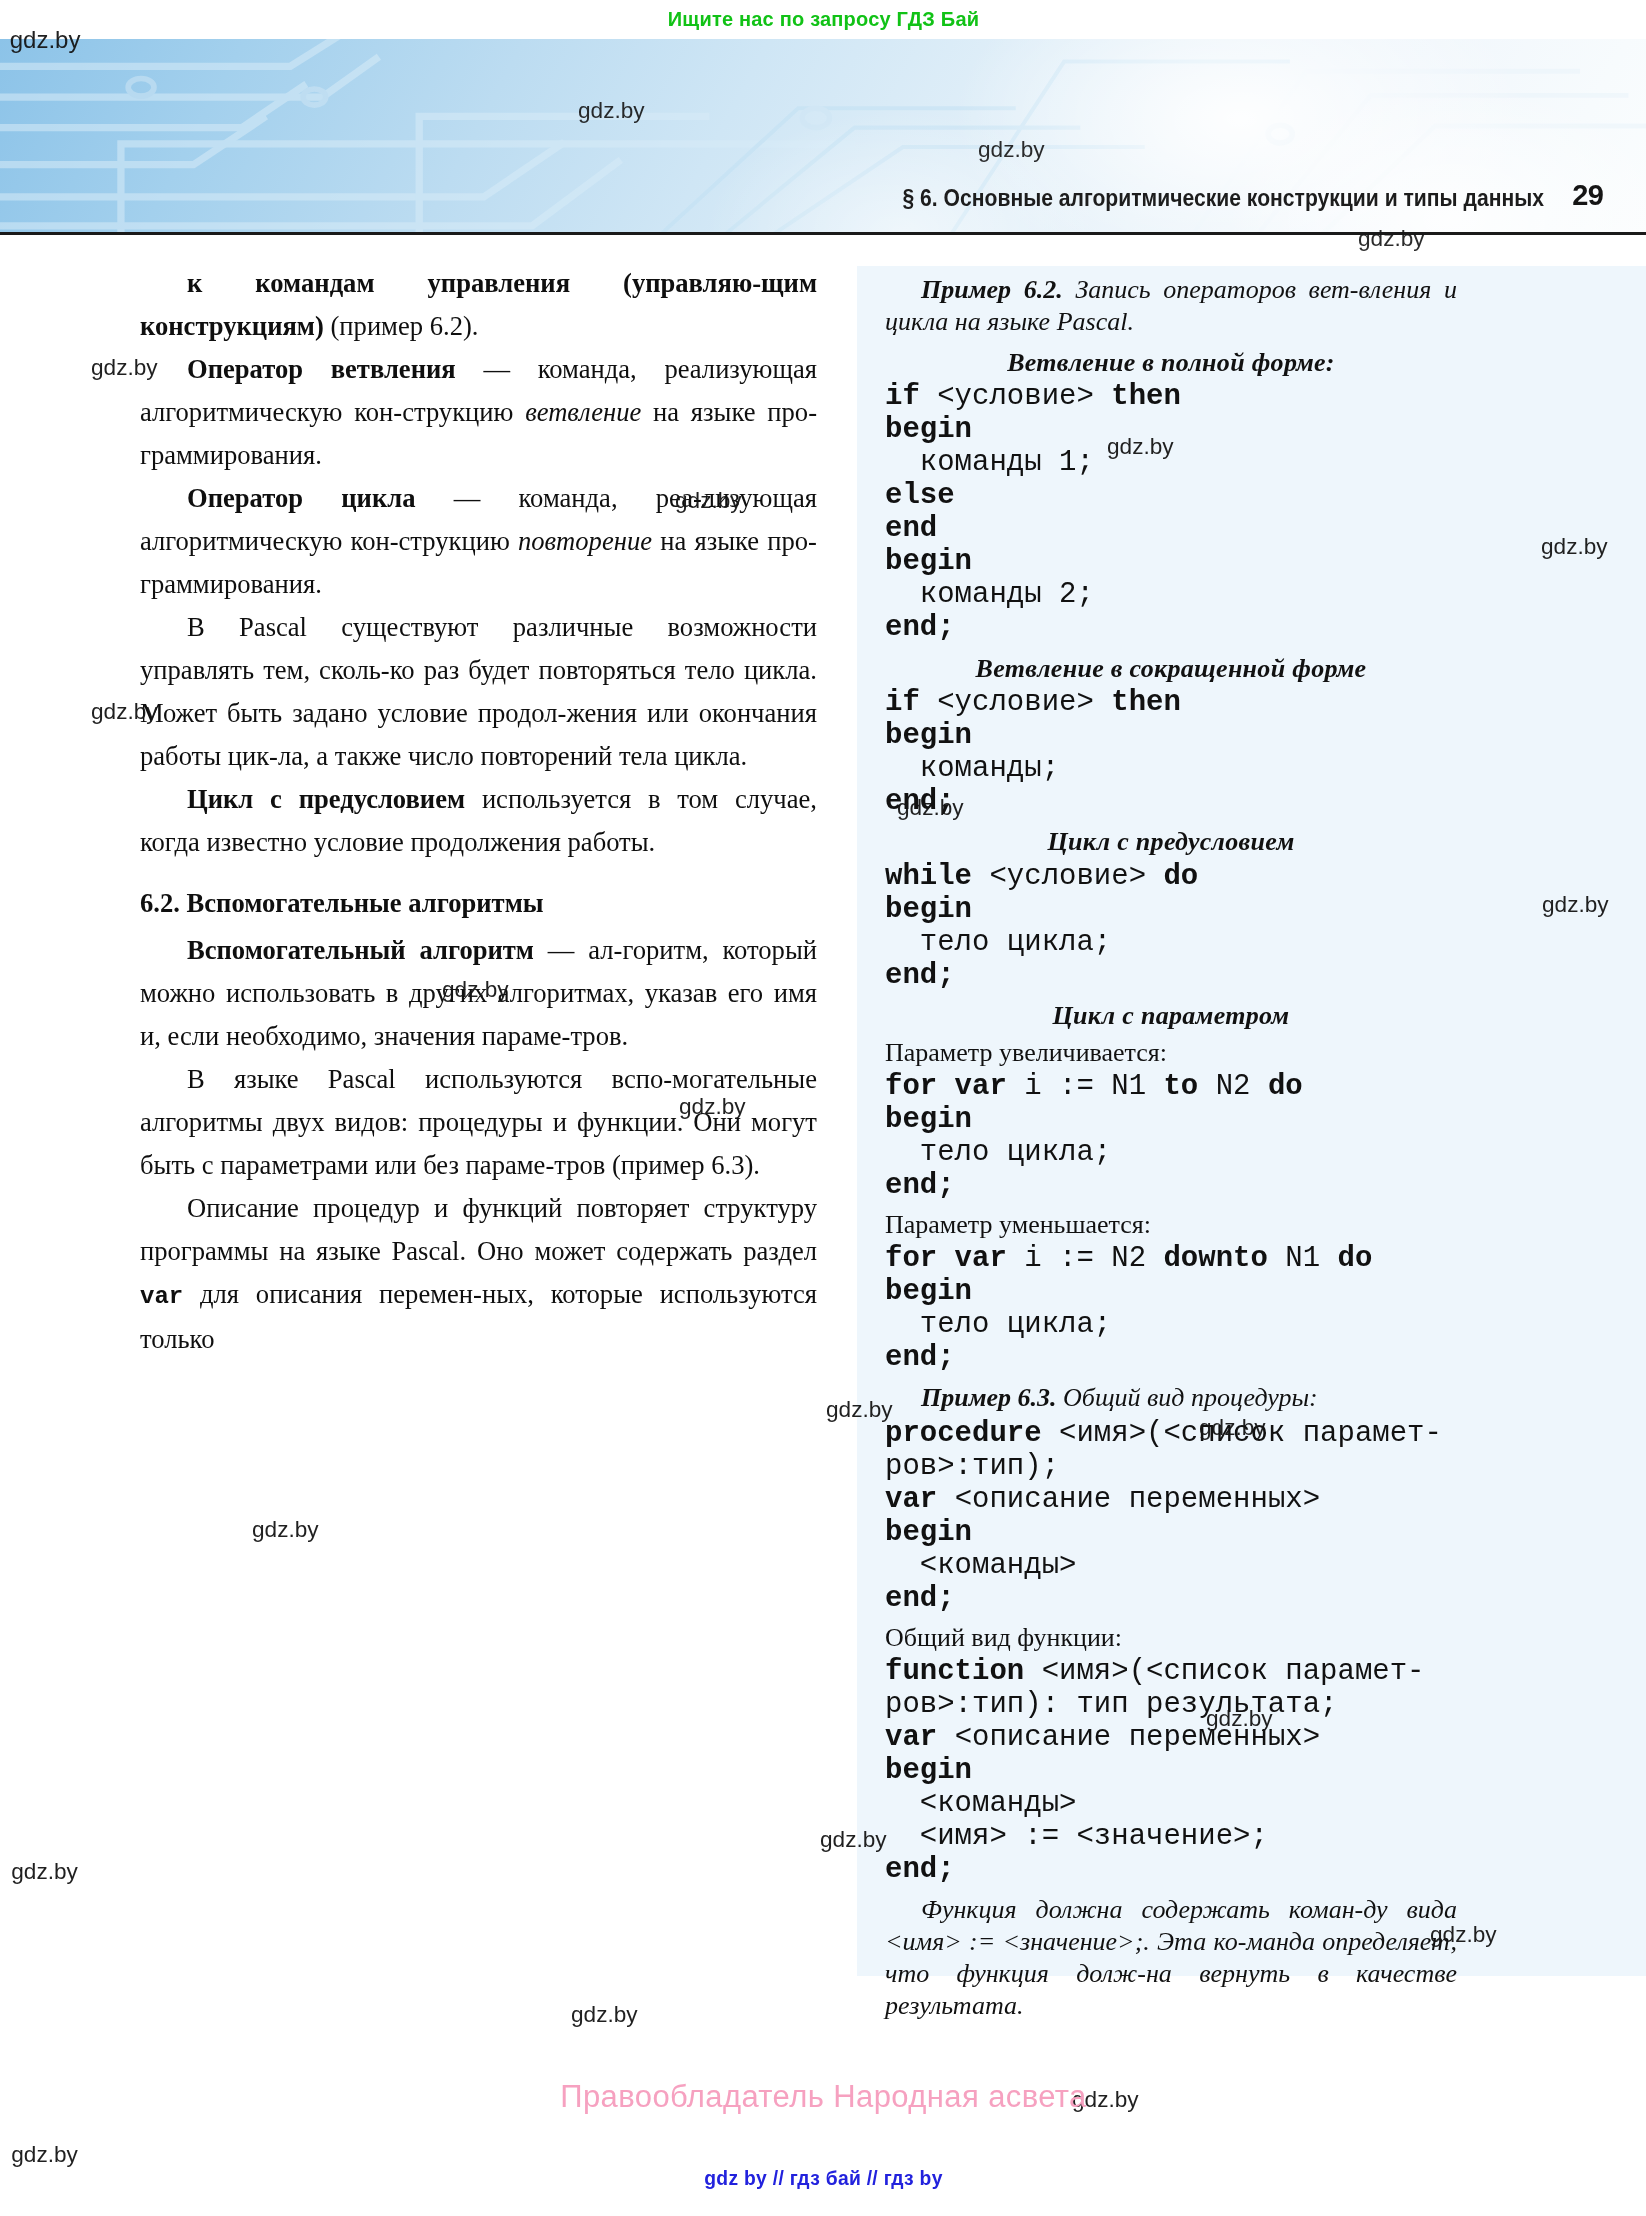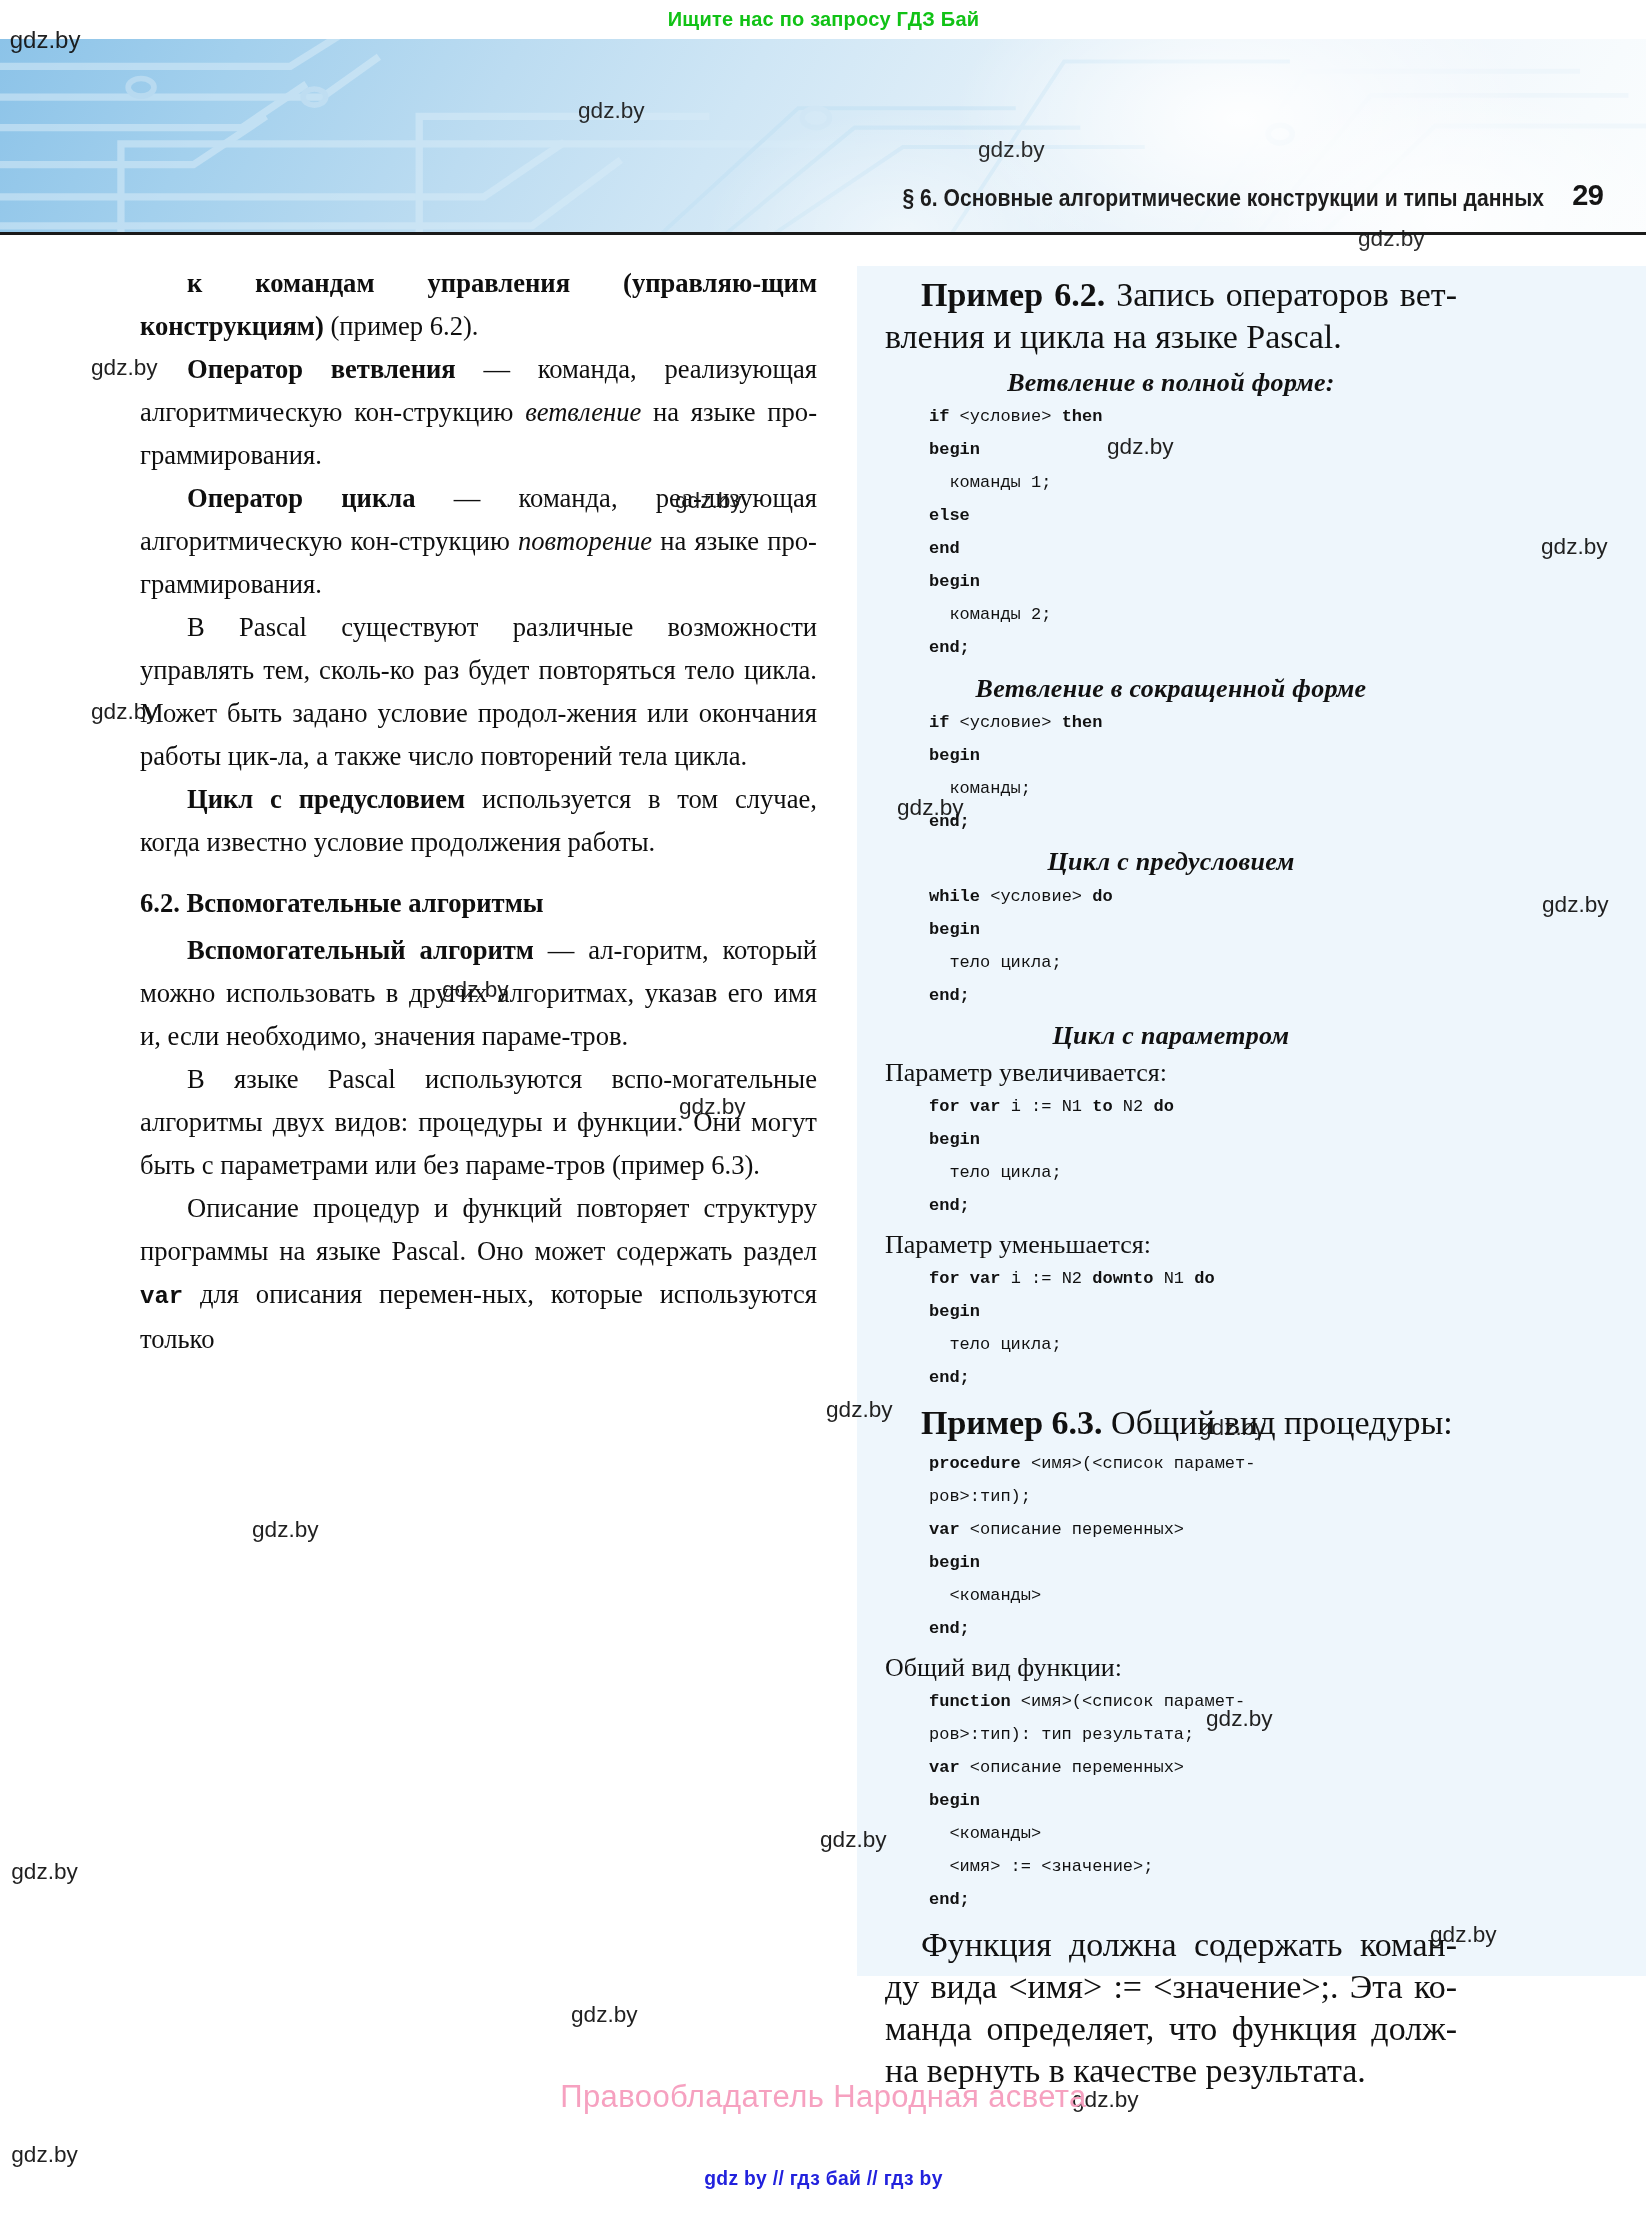--- a/index.html
+++ b/index.html
@@ -153,43 +153,43 @@
     left: 885px;
     top: 266px;
     width: 572px;
     color: #111;
     font-size: 25px;
     line-height: 29px;
   }
   #example-content .para {
     text-align: justify;
     text-indent: 36px;
-    font-size: 34px;
-    line-height: 42px;
+    font-size: 26px;
+    line-height: 32px;
     margin: 8px 0 3.2px 0;
+    font-style: italic;
   }
   #example-content .subhead {
     font-style: italic;
     font-weight: 700;
     font-size: 26px;
     text-align: center;
     margin: 9.7px 0 3.2px 0;
     letter-spacing: 0.3px;
   }
   #example-content .plainline {
     font-size: 26px;
     line-height: 32px;
     margin: 6.4px 0 1.6px 0;
   }
   #example-content .code {
     font-family: "Liberation Mono", monospace;
-    font-size: 17px;
+    font-size: 29px;
     line-height: 33px;
     white-space: pre;
-    margin-left: 44px;
   }
   #example-content .code b { font-weight: 700; }
   #example-content .code .arg { font-weight: 400; }
 
   
   .wm {
     position: absolute;
     font-family: "Liberation Sans", sans-serif;
     color: #151515;
     white-space: nowrap;

